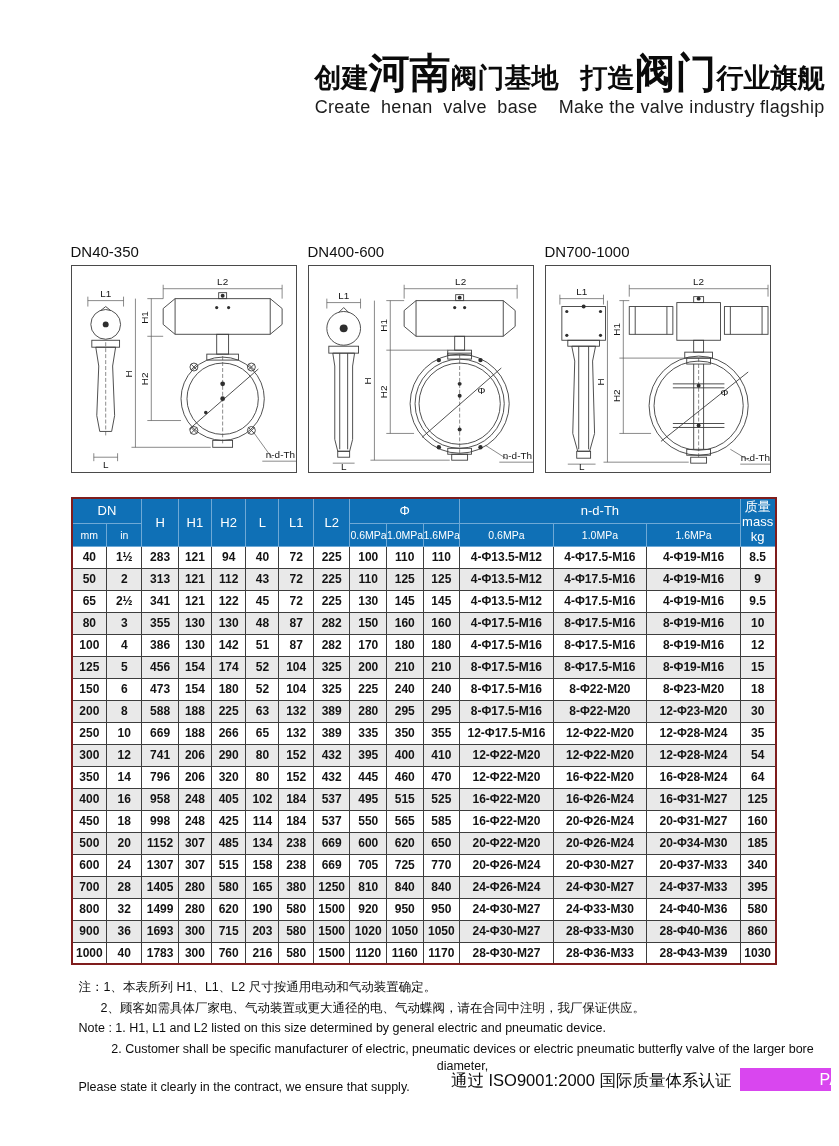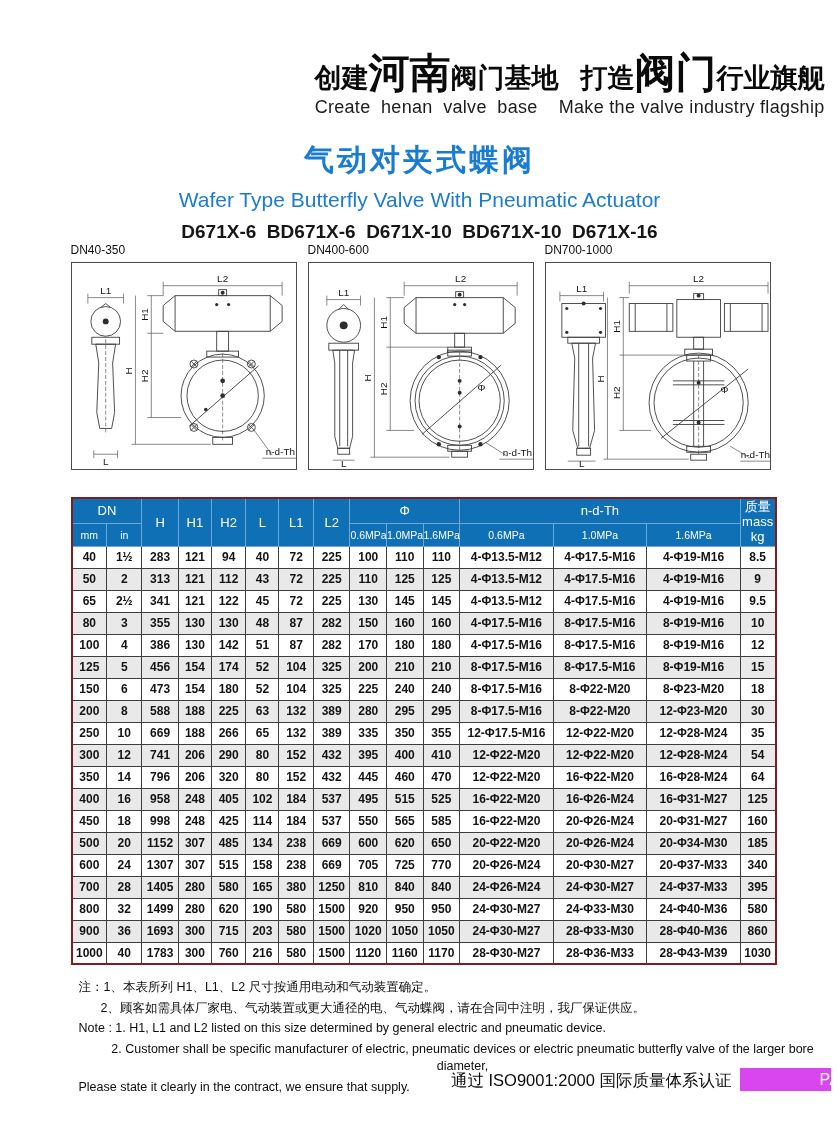--- a/index.html
+++ b/index.html
@@ -15,21 +15,21 @@
   .banner-en { font-size:18px; color:#1c1c1c; margin-top:2px; white-space:pre; letter-spacing:0.3px; }
 
   
   .title-block { position:absolute; top:140px; left:0; width:100%; text-align:center; }
   .title-cn { font-size:30px; font-weight:700; letter-spacing:3px; }
   .title-en { font-size:21px; font-weight:400; margin-top:7px; }
   .models { font-size:19px; font-weight:700; color:#161616; margin-top:9px; white-space:pre; }
 
   
   .diagrams { position:absolute; top:243px; left:62px; display:flex; gap:11px; }
-  .diagram figcaption { font-size:12px; color:#101010; margin-bottom:5px; }
+  .diagram figcaption { font-size:15px; color:#101010; margin-bottom:5px; }
   .dbox { width:226px; height:208px; border:1px solid #4a4a4a; background:#fff; }
   .dwg { width:100%; height:100%; }
   .dwg line, .dwg polyline, .dwg polygon, .dwg rect, .dwg circle, .dwg path { stroke:#3c3c3c; stroke-width:0.9; fill:none; }
   .dwg .dim { stroke:#555; stroke-width:0.7; }
   .dwg .dash { stroke-dasharray:4 2; stroke-width:0.6; }
   .dwg .fill { fill:#2e2e2e; stroke:none; }
   .dwg text { font-size:10px; fill:#161616; stroke:none; font-family:"Liberation Sans","DejaVu Sans",sans-serif; }
 
   
   .spec-wrap { position:absolute; top:497px; left:62px; }
@@ -57,25 +57,20 @@
 </head>
 <body>
 
 <div class="page">
 
   <header class="banner">
     <div class="banner-cn"><span>创建</span><span class="big">河南</span><span>阀门基地</span><span class="gap"></span><span>打造</span><span class="big">阀门</span><span>行业旗舰</span></div>
     <div class="banner-en">Create  henan  valve  base    Make the valve industry flagship</div>
   </header>
 
-  <section class="title-block">
-    <h1 class="title-cn blue-text">气动对夹式蝶阀</h1>
-    <h2 class="title-en blue-text">Wafer Type Butterfly Valve With Pneumatic Actuator</h2>
-    <div class="models">D671X-6  BD671X-6  D671X-10  BD671X-10  D671X-16</div>
-  </section>
 
   <section class="diagrams">
 
     <figure class="diagram">
       <figcaption>DN40-350</figcaption>
       <div class="dbox">
         <svg class="dwg" viewBox="0 0 226 206">
 
           <line class="dim" x1="16" y1="34" x2="52" y2="34"></line>
             <line class="dim" x1="16" y1="30" x2="16" y2="40"></line>

